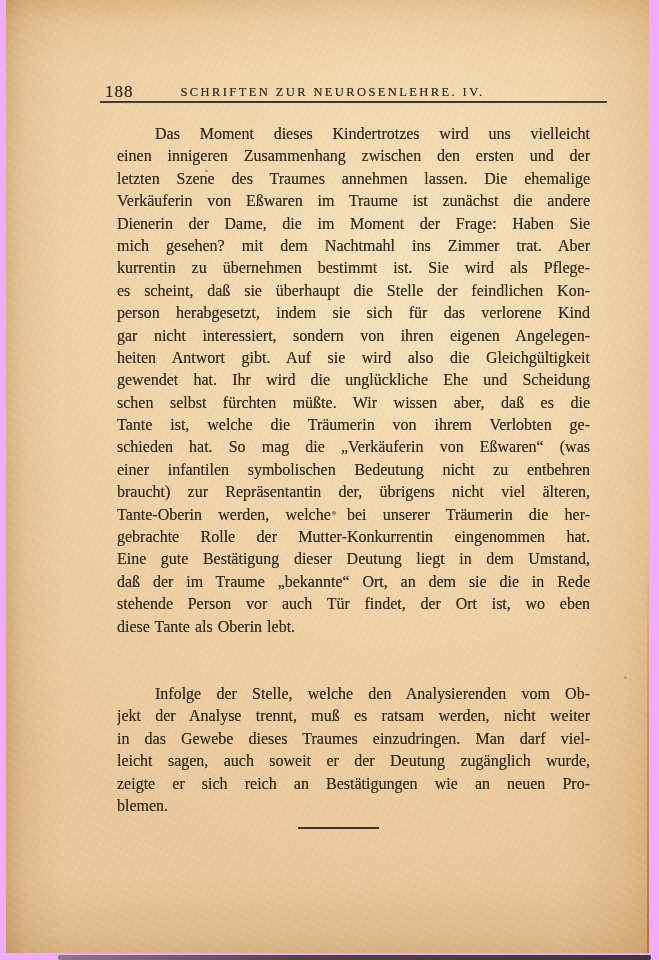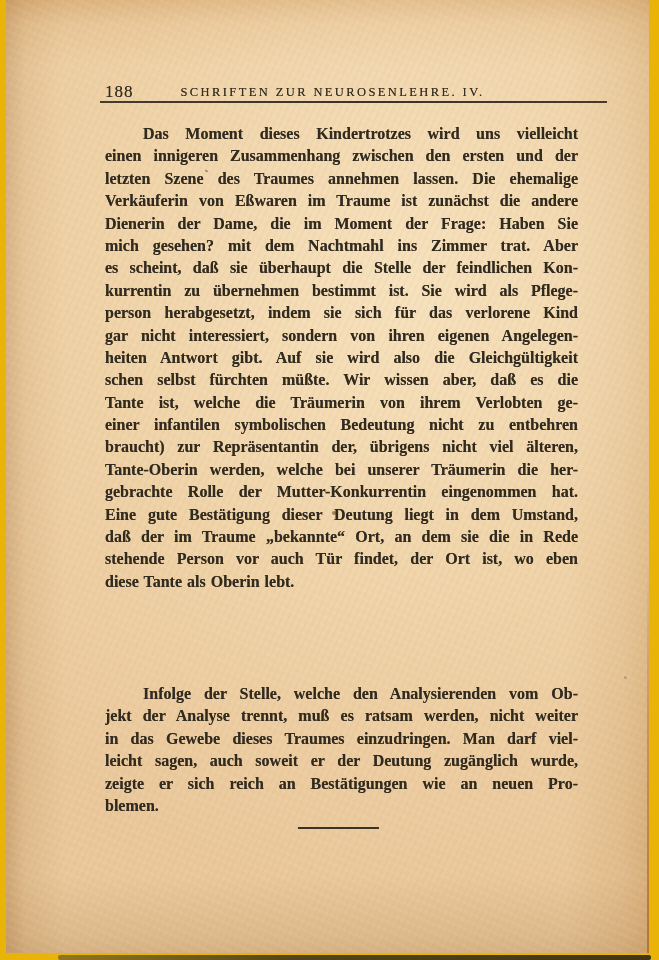--- a/index.html
+++ b/index.html
@@ -5,21 +5,21 @@
   html, body { margin: 0; padding: 0; }
   body {
     width: 659px; height: 960px;
     background: #f7f6f2;
     font-family: "Liberation Serif", serif;
     overflow: hidden;
   }
   .screen {
     position: relative;
     width: 659px; height: 960px;
-    background: #eab308;
+    background: #f0abfc;
   }
   
   .paper {
     position: absolute;
     left: 6px; top: 0; right: 10px; bottom: 7px;
     background:
       repeating-linear-gradient(115deg, rgba(166,124,72,0.045) 0 2px, rgba(0,0,0,0) 2px 6px),
       repeating-linear-gradient(23deg, rgba(255,250,235,0.05) 0 3px, rgba(0,0,0,0) 3px 8px),
       radial-gradient(130% 95% at 62% 30%, rgba(255,243,212,0.60) 0%, rgba(255,236,198,0.28) 38%, rgba(0,0,0,0) 68%),
       linear-gradient(90deg, rgba(150,96,38,0.32) 0%, rgba(150,96,38,0.12) 3%, rgba(0,0,0,0) 9%, rgba(0,0,0,0) 87%, rgba(173,117,52,0.16) 96%, rgba(176,118,50,0.30) 100%),
@@ -67,21 +67,21 @@
     left: 100px; top: 101px; width: 507px; height: 2px;
     background: linear-gradient(90deg, #443c2d, #39332a 55%, #443b2c);
   }
 
   
   .textblock {
     position: absolute;
     left: 105px; width: 473px; top: 0;
     color: #312a1f;
   }
-  .paragraph { position: absolute; left: 0; width: 473px; font-weight: bold; }
+  .paragraph { position: absolute; left: 12px; width: 473px; }
   .paragraph.p1 { top: 123px; }
   .paragraph.p2 { top: 683px; }
   .line {
     font-size: 16px;
     line-height: 22.4px;
     height: 22.4px;
     text-align: justify;
     text-align-last: justify;
     word-spacing: 1px;
     white-space: normal;
@@ -116,27 +116,29 @@
   <div class="header-rule"></div>
 
   <div class="textblock">
     <div class="paragraph p1">
         <div class="line first">Das Moment dieses Kindertrotzes wird uns vielleicht</div>
         <div class="line">einen innigeren Zusammenhang zwischen den ersten und der</div>
         <div class="line">letzten Szene des Traumes annehmen lassen. Die ehemalige</div>
         <div class="line">Verkäuferin von Eßwaren im Traume ist zunächst die andere</div>
         <div class="line">Dienerin der Dame, die im Moment der Frage: Haben Sie</div>
         <div class="line">mich gesehen? mit dem Nachtmahl ins Zimmer trat. Aber</div>
+        <div class="line">kurrentin zu übernehmen bestimmt ist. Sie wird als Pflege-</div>
         <div class="line">es scheint, daß sie überhaupt die Stelle der feindlichen Kon-</div>
-        <div class="line">kurrentin zu übernehmen bestimmt ist. Sie wird als Pflege-</div>
         <div class="line">person herabgesetzt, indem sie sich für das verlorene Kind</div>
         <div class="line">gar nicht interessiert, sondern von ihren eigenen Angelegen-</div>
         <div class="line">heiten Antwort gibt. Auf sie wird also die Gleichgültigkeit</div>
+        <div class="line">gewendet hat. Ihr wird die unglückliche Ehe und Scheidung</div>
         <div class="line">schen selbst fürchten müßte. Wir wissen aber, daß es die</div>
         <div class="line">Tante ist, welche die Träumerin von ihrem Verlobten ge-</div>
+        <div class="line">schieden hat. So mag die „Verkäuferin von Eßwaren“ (was</div>
         <div class="line">einer infantilen symbolischen Bedeutung nicht zu entbehren</div>
         <div class="line">braucht) zur Repräsentantin der, übrigens nicht viel älteren,</div>
         <div class="line">Tante-Oberin werden, welche bei unserer Träumerin die her-</div>
         <div class="line">gebrachte Rolle der Mutter-Konkurrentin eingenommen hat.</div>
         <div class="line">Eine gute Bestätigung dieser Deutung liegt in dem Umstand,</div>
         <div class="line">daß der im Traume „bekannte“ Ort, an dem sie die in Rede</div>
         <div class="line">stehende Person vor auch Tür findet, der Ort ist, wo eben</div>
         <div class="line last">diese Tante als Oberin lebt.</div>
       </div>
     <div class="paragraph p2">

